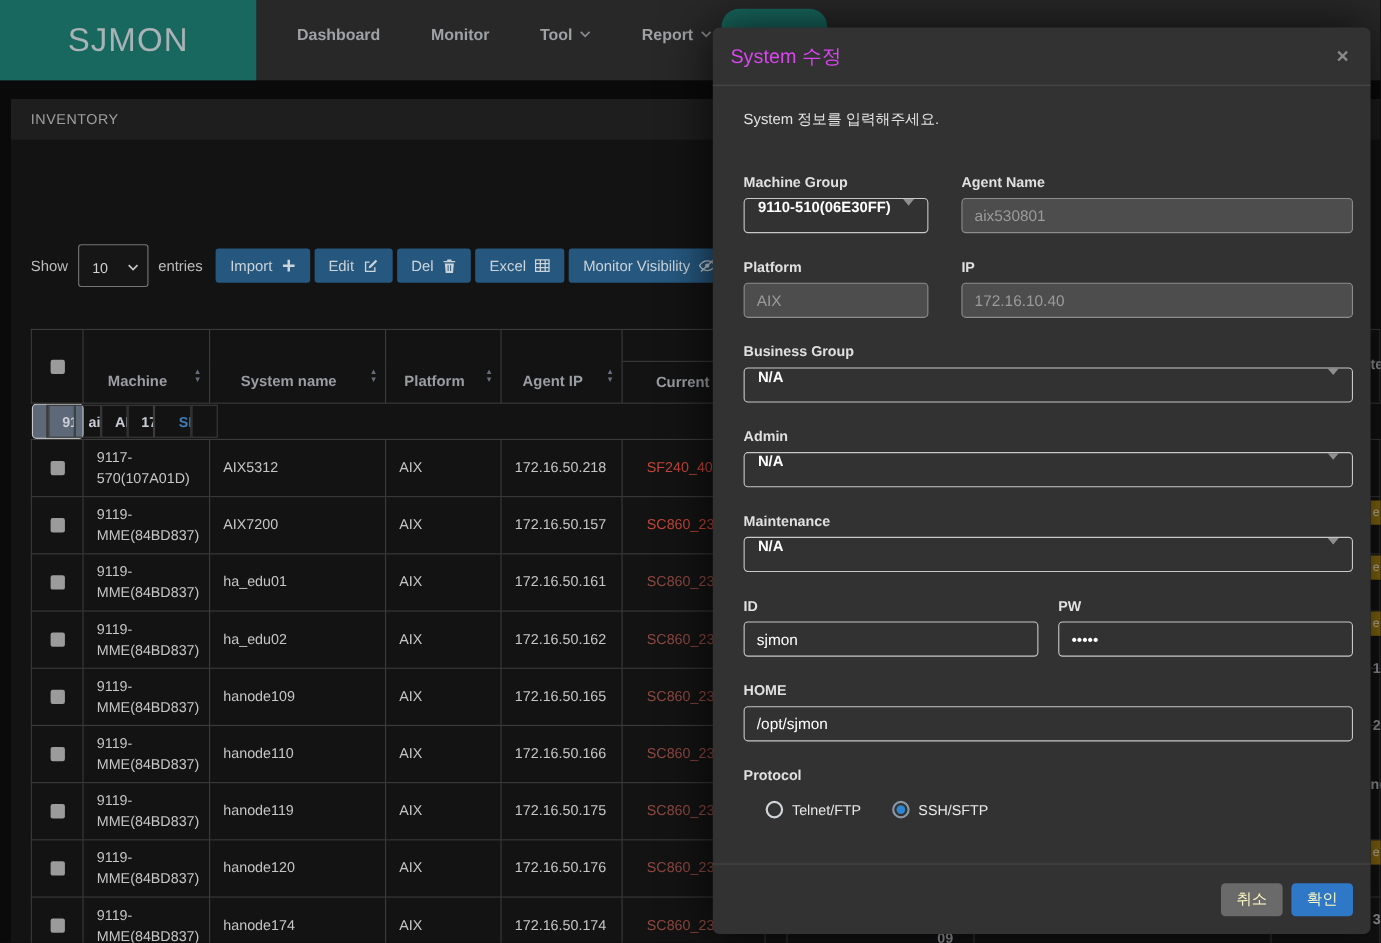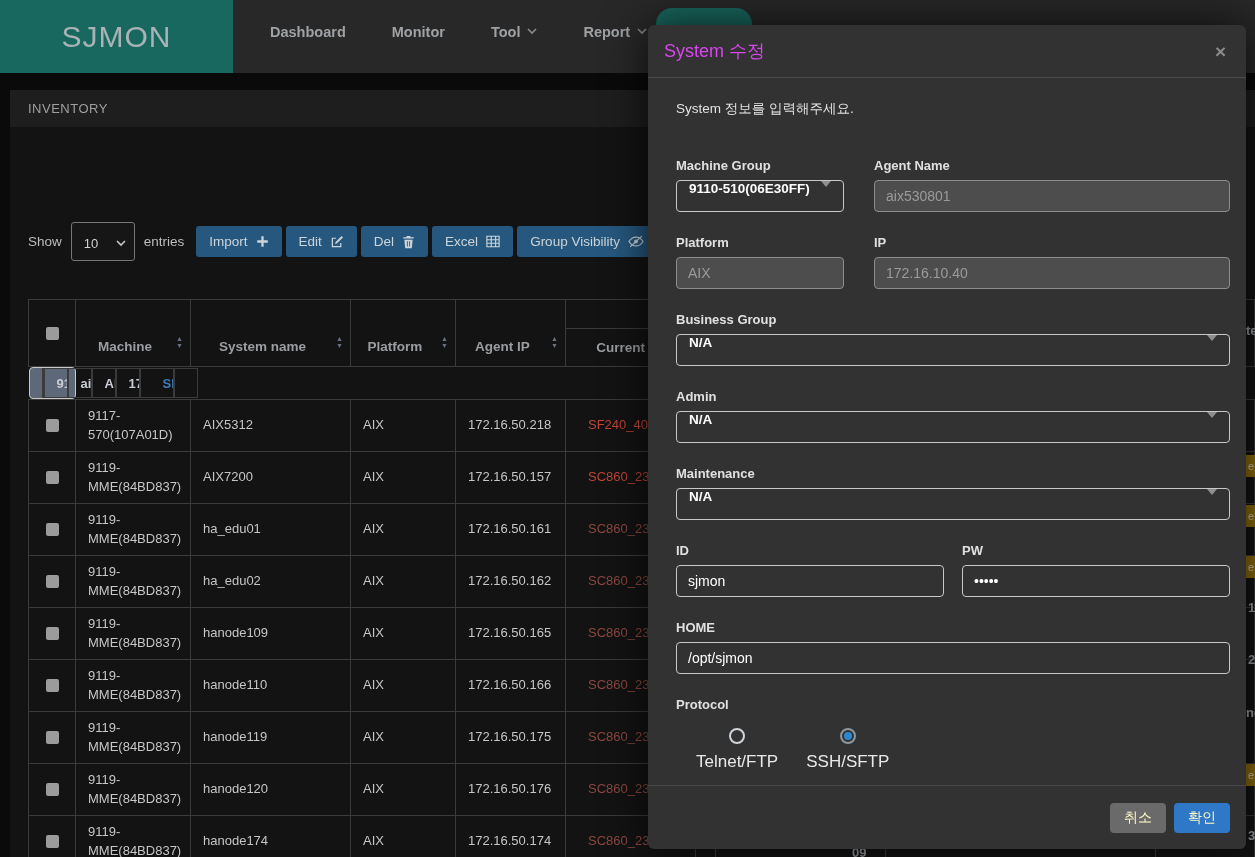--- a/index.html
+++ b/index.html
@@ -93,21 +93,21 @@
   .inp { width: 100%; height: 32px; border: 1px solid #c8c8c8; border-radius: 4px;
     background: transparent; color: #ffffff; font-size: 14px; font-family: inherit;
     padding: 0 11px; outline: none; }
   .inp.dis { background: var(--disabled-bg, #4d4d4d); border-color: #8d8d8d; color: #9b9b9b; }
   .sel { height: 32px; border: 1px solid #c8c8c8; border-radius: 4px; display: flex;
     justify-content: space-between; padding: 0 12px;
     color: #ffffff; font-size: 13.5px; font-weight: 700; cursor: pointer; }
   .caret { width: 0; height: 0; border-left: 5px solid transparent; border-right: 5px solid transparent;
     border-top: 6px solid #8f8f8f; }
   .radio-row { display: flex; gap: 28px; margin-top: 16px; padding-left: 20px; }
-  .radio { display: flex; align-items: center; gap: 8px; cursor: pointer; color: #e8e8e8; font-size: 17px; flex-direction: column; }
+  .radio { display: flex; align-items: center; gap: 8px; cursor: pointer; color: #e8e8e8; font-size: 13px; }
   .rdot { width: 16px; height: 16px; border: 2px solid #cfd4d9; border-radius: 50%; position: relative; }
   .rdot.on { border-color: #8a97a3; }
   .rdot.on::after { content: ""; position: absolute; left: 2px; top: 2px; width: 8px; height: 8px;
     border-radius: 50%; background: #2e86d1; }
   .modal-footer { position: absolute; left: 0; right: 0; bottom: 0; height: 64px;
     border-top: 1px solid #474747; display: flex; align-items: center;
     justify-content: flex-end; gap: 8px; padding: 0 16px; }
   .mbtn { height: 30px; border: none; border-radius: 4px; font-size: 14px; font-family: Liberation Sans, sans-serif;
     padding: 0 14px; cursor: pointer; color: #fef9c3; }
   .mbtn.cancel { background: var(--cancel-gray, #6a6a6a); }
@@ -175,21 +175,21 @@
             <path d="M5 1h4l.5 1.5H13V4H1V2.5h3.5zM2.3 5.3h9.4L10.8 15H3.2zM5.2 7v6h1V7zm2.6 0v6h1V7z"></path>
           </svg>
       </button>
       <button class="tbtn">
         <span>Excel</span>
         <svg width="14" height="13" viewBox="0 0 16 14">
             <path d="M1 1h14v12H1z M1 5h14 M1 9h14 M6 1v12 M11 1v12" stroke="#ccd4d9" stroke-width="1.3" fill="none"></path>
           </svg>
       </button>
       <button class="tbtn">
-        <span>Group Visibility</span>
+        <span>Monitor Visibility</span>
         <svg width="16" height="13" viewBox="0 0 18 14">
             <path d="M1 7c2.2-3.4 5-5 8-5s5.8 1.6 8 5c-2.2 3.4-5 5-8 5S3.2 10.4 1 7z" stroke="#ccd4d9" stroke-width="1.3" fill="none"></path>
             <circle cx="9" cy="7" r="2.2" fill="#ccd4d9"></circle>
             <path d="M2.5 13L15.5 1" stroke="#ccd4d9" stroke-width="1.4"></path>
           </svg>
       </button>
     </div>
   </div>
 
   <div class="tablewrap">

